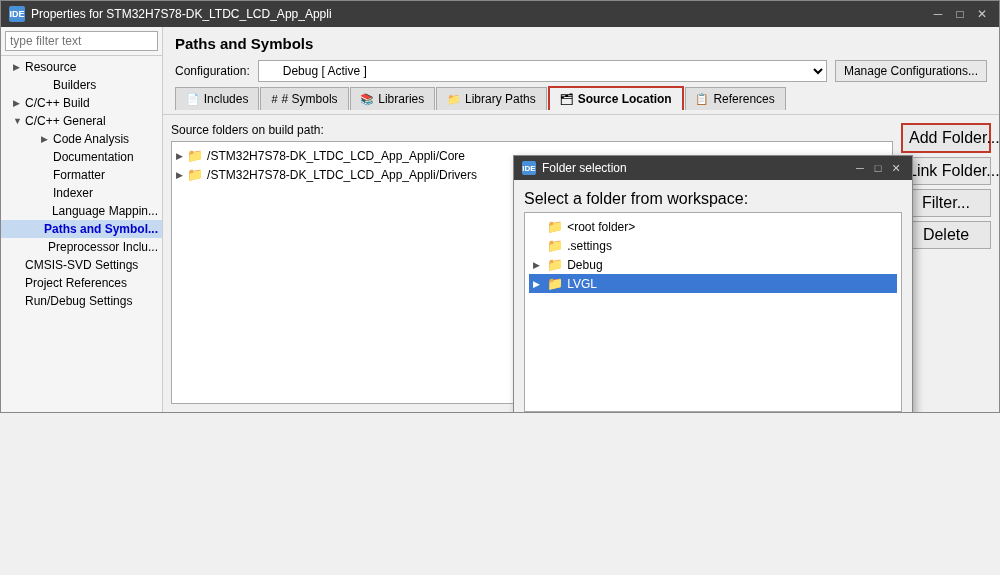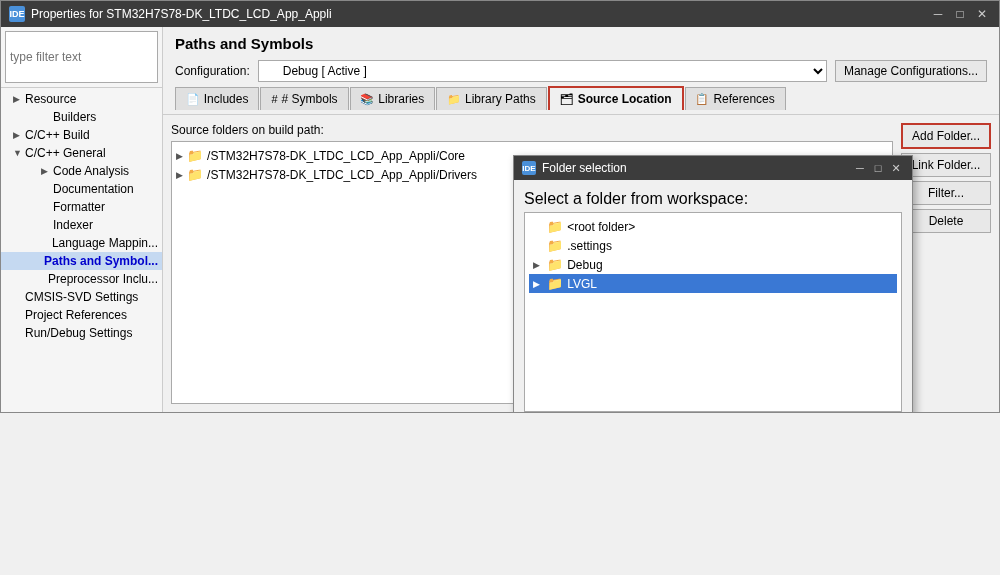--- a/index.html
+++ b/index.html
@@ -78,21 +78,21 @@
       display: flex;
       flex-direction: column;
       flex-shrink: 0;
     }
     .filter-box {
       padding: 4px;
       border-bottom: 1px solid #ccc;
     }
     .filter-input {
       width: 100%;
-      padding: 18px 4px;
+      padding: 2px 4px;
       font-size: 12px;
       border: 1px solid #aaa;
       background: #fff;
       color: #3b82f6;
     }
     .tree {
       flex: 1;
       overflow-y: auto;
       padding: 2px 0;
     }
@@ -219,21 +219,21 @@
     .folder-icon { color: #e8a020; font-size: 13px; }
     .right-buttons {
       display: flex;
       flex-direction: column;
       gap: 4px;
       width: 90px;
       flex-shrink: 0;
     }
     .action-btn {
       padding: 4px 6px;
-      font-size: 12px;
+      font-size: 16px;
       border: 1px solid #aaa;
       background: #e8e8e8;
       cursor: pointer;
       text-align: center;
       white-space: nowrap;
     }
     .action-btn.highlight {
       border: 2px solid #c0392b;
     }
     

